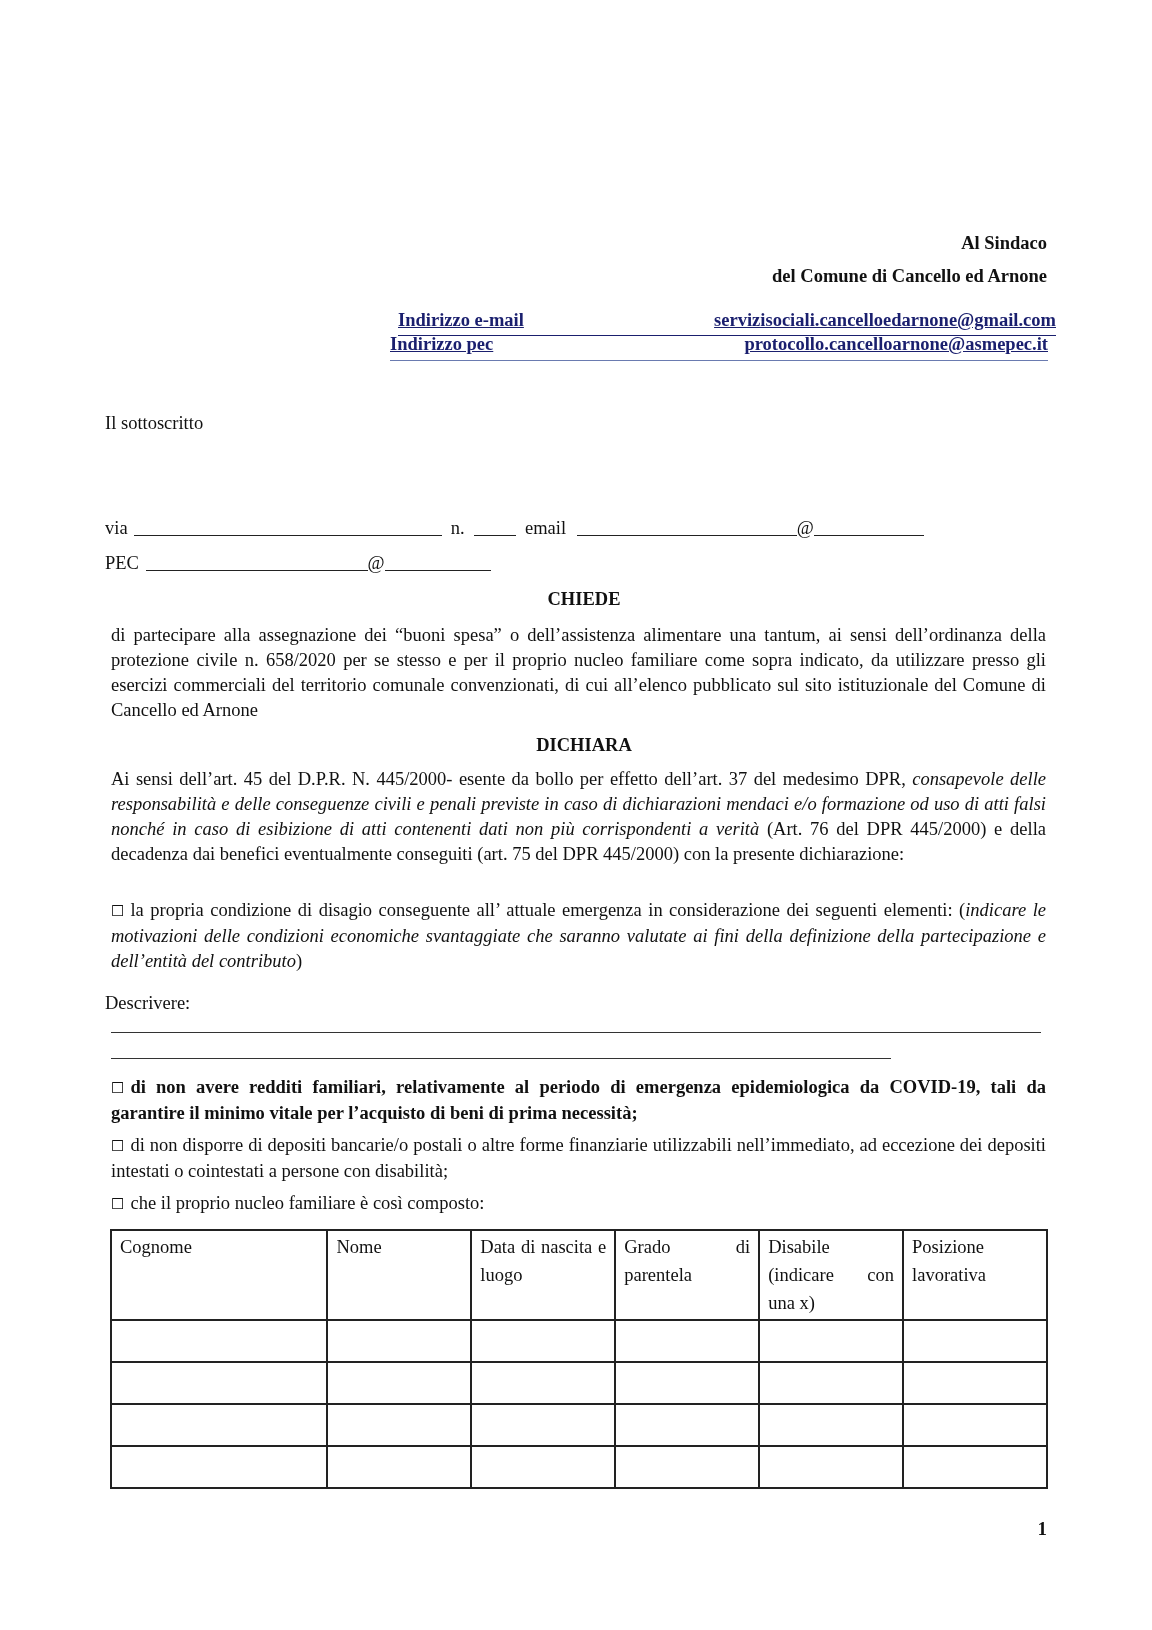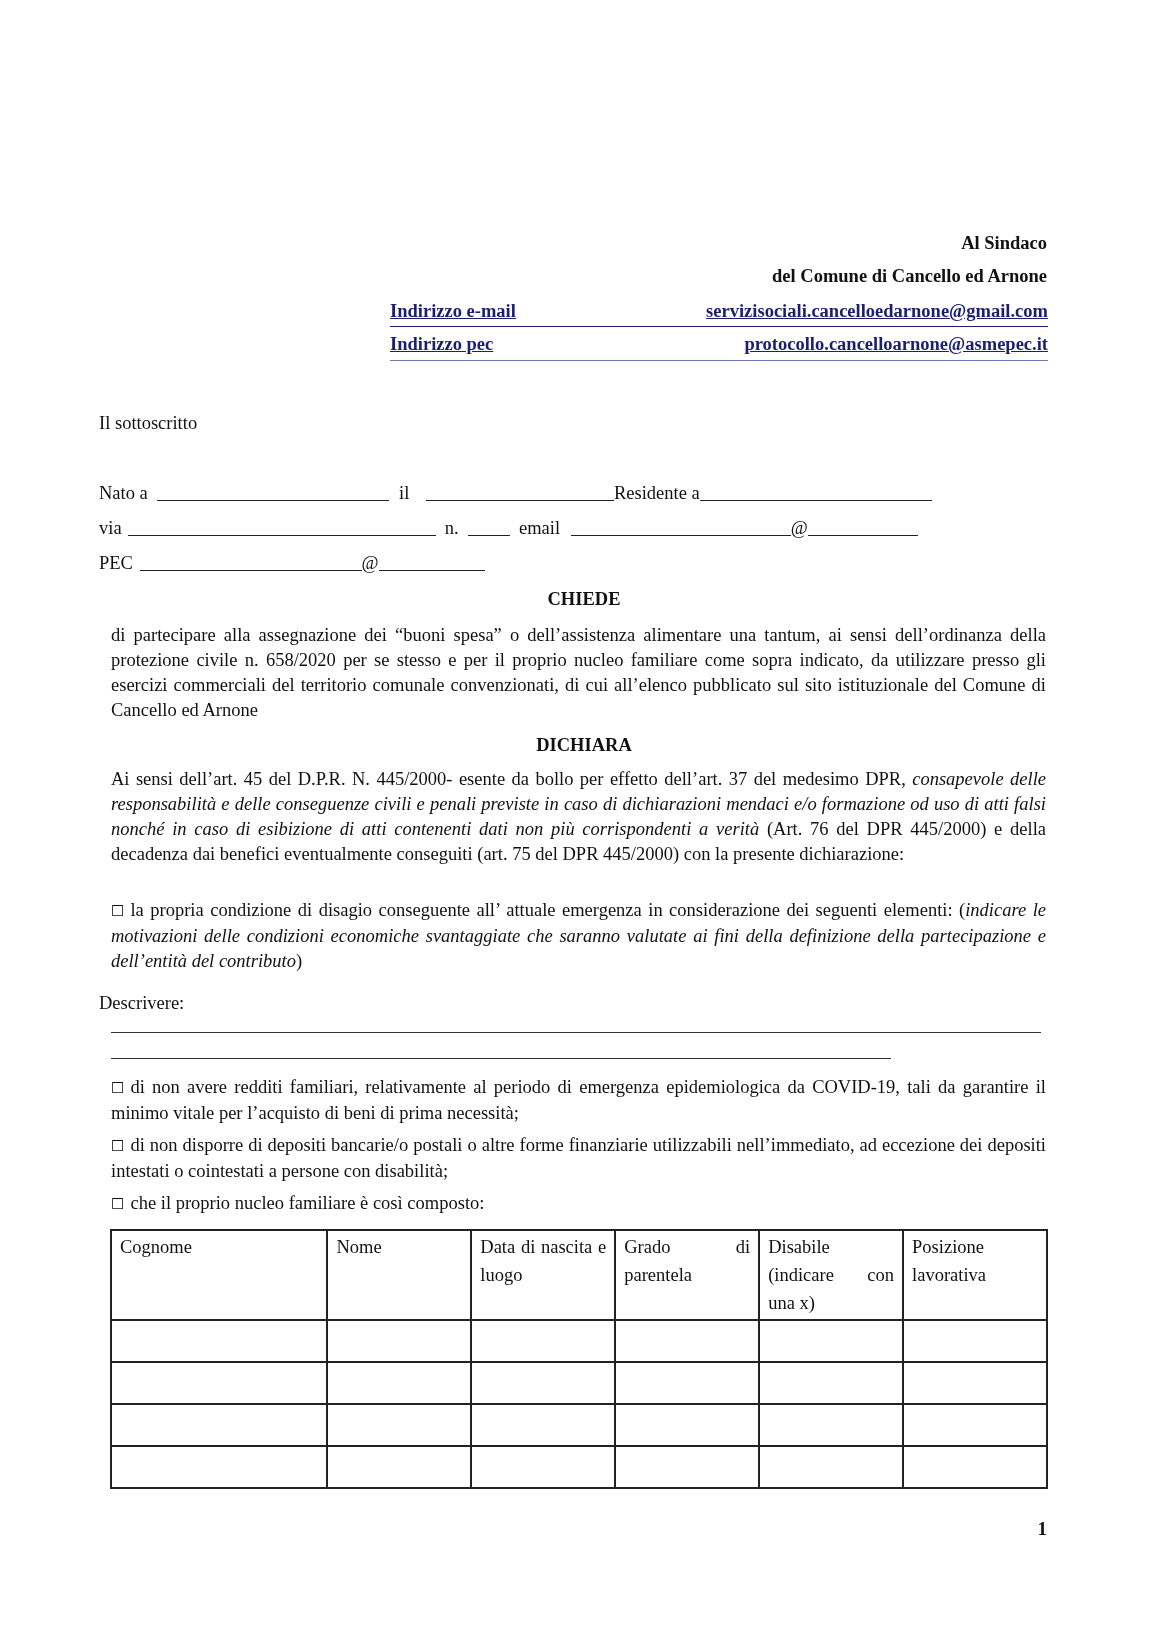--- a/index.html
+++ b/index.html
@@ -8,21 +8,21 @@
     .page { position:absolute; left:0; top:0; width:1152px; height:1630px; }
     .abs { position:absolute; }
     .title { left:111px; top:138px; width:935px; line-height:25px; text-align:justify; }
     .title b { font-weight:bold; }
     .right { right:105px; text-align:right; font-weight:bold; }
     .linkrow { left:390px; width:658px; height:28px; font-weight:bold; color:#1a1f6e; }
     .linkrow .lbl { position:absolute; left:0; top:0; text-decoration:underline; }
     .linkrow .val { position:absolute; right:0; top:0; text-decoration:underline; }
     .linkrow .uline { position:absolute; left:0; right:0; bottom:2px; border-bottom:1.5px solid #1a1f6e; }
     .linkrow.pec .uline { bottom:1px; border-bottom:1px solid #6a7bb0; }
-    .row { left:99px; height:26px; line-height:26px; white-space:nowrap; }
+    .row { left:105px; height:26px; line-height:26px; white-space:nowrap; }
     .row span { display:inline-block; vertical-align:bottom; }
     .blank { display:inline-block; border-bottom:1.3px solid #222; height:20px; vertical-align:bottom; margin-bottom:5px; }
     .center-bold { left:0; width:1152px; text-align:center; font-weight:bold; }
     .para { left:111px; width:935px; line-height:25px; text-align:justify; }
     .para i { font-style:italic; }
     .hr { height:0; border-top:1.3px solid #333; }
     .chk { font-family:"DejaVu Sans", sans-serif; font-size:15px; margin-right:6px; }
     table.fam { position:absolute; left:110px; top:1229px; width:938px; border-collapse:collapse; }
     table.fam td { border:2px solid #222; vertical-align:top; padding:2px 8px; line-height:28px; font-size:18.5px; }
     table.fam tr.head td { height:84px; }
@@ -32,40 +32,34 @@
   </style>
 </head>
 <body>
 
 <div class="page">
 
 
   <div class="abs right" style="top:233px;">Al Sindaco</div>
   <div class="abs right" style="top:266px;">del Comune di Cancello ed Arnone</div>
 
-  <div class="abs linkrow" style="top:301px;">
+  <div class="abs linkrow" style="top:310px;margin-left:8px;">
     <div class="uline"></div>
     <span class="lbl">Indirizzo e-mail</span>
     <span class="val">servizisociali.cancelloedarnone@gmail.com</span>
   </div>
   <div class="abs linkrow pec" style="top:334px;">
     <div class="uline"></div>
     <span class="lbl">Indirizzo pec</span>
     <span class="val">protocollo.cancelloarnone@asmepec.it</span>
   </div>
 
   <div class="abs row" style="top:410px;">Il sottoscritto</div>
 
 
-  <div class="abs row" style="top:480px;">
-    <span>Nato a</span>
-    <span class="blank" style="width:232px;margin-left:5px;"></span>
-    <span style="margin-left:5px;">il</span>
-    <span class="blank" style="width:188px;margin-left:12px;"></span><span>Residente a</span><span class="blank" style="width:232px;"></span>
-  </div>
 
   <div class="abs row" style="top:515px;">
     <span>via</span>
     <span class="blank" style="width:308px;margin-left:2px;"></span>
     <span style="margin-left:4px;">n.</span>
     <span class="blank" style="width:42px;margin-left:5px;"></span>
     <span style="margin-left:4px;">email</span>
     <span class="blank" style="width:220px;margin-left:6px;"></span><span>@</span><span class="blank" style="width:110px;"></span>
   </div>
 
@@ -84,21 +78,21 @@
 
   <div class="abs para" style="top:898px;">
     <span class="chk">☐</span><span>la propria condizione di disagio conseguente all’ attuale emergenza in considerazione dei seguenti elementi:</span>
     <span>(</span><i>indicare le motivazioni delle condizioni economiche svantaggiate che saranno valutate ai fini della definizione della partecipazione e dell’entità del contributo</i><span>)</span>
   </div>
 
   <div class="abs row" style="top:990px;">Descrivere:</div>
   <div class="abs hr" style="top:1032px;left:111px;width:930px;"></div>
   <div class="abs hr" style="top:1058px;left:111px;width:780px;"></div>
 
-  <div class="abs para" style="top:1075px;">
+  <div class="abs para" style="top:1075px;font-weight:bold;">
     <span class="chk">☐</span><span>di non avere redditi familiari, relativamente al periodo di emergenza epidemiologica da COVID-19, tali da garantire il minimo vitale per l’acquisto di beni di prima necessità;</span>
   </div>
 
   <div class="abs para" style="top:1133px;">
     <span class="chk">☐</span><span>di non disporre di depositi bancarie/o postali o altre forme finanziarie utilizzabili nell’immediato, ad eccezione dei depositi intestati o cointestati a persone con disabilità;</span>
   </div>
 
   <div class="abs para" style="top:1191px;">
     <span class="chk">☐</span><span>che il proprio nucleo familiare è così composto:</span>
   </div>

